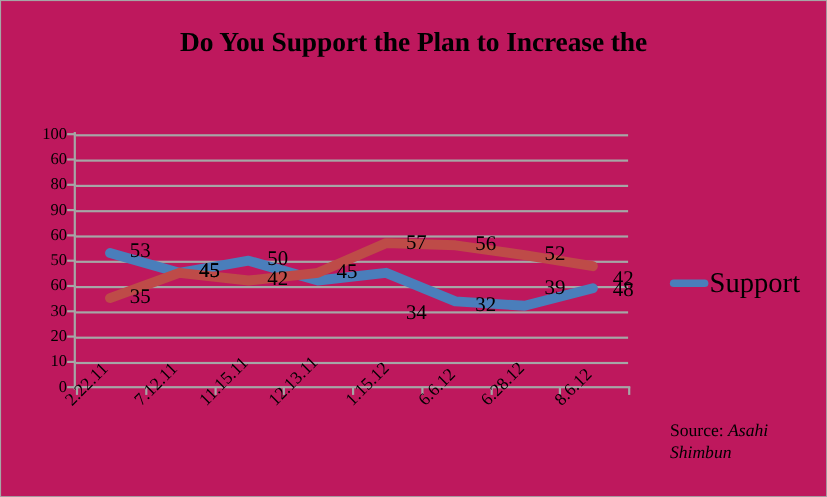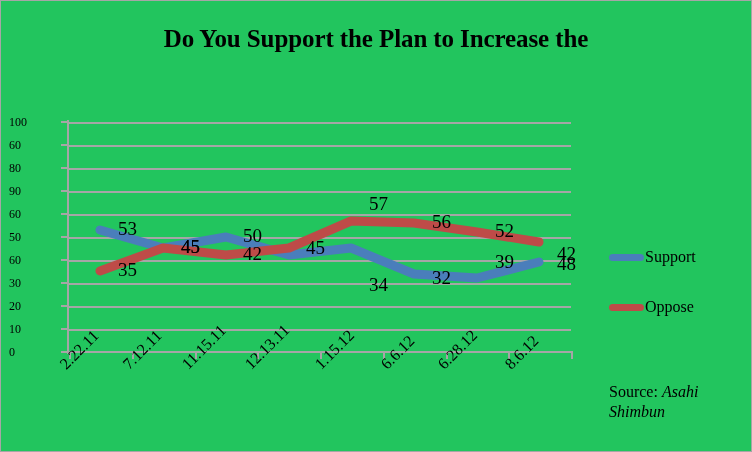--- a/index.html
+++ b/index.html
@@ -4,21 +4,21 @@
 <style>
   html, body {
     margin: 0;
     padding: 0;
     background: #ffffff;
   }
   #chart-root {
     position: relative;
     width: 752px;
     height: 452px;
-    background: #22c55e;
+    background: #be185d;
     border: 1px solid #a6a6a6;
     box-sizing: border-box;
     overflow: hidden;
     font-family: "Liberation Serif", "DejaVu Serif", serif;
   }
 
   
   #chart-title {
     position: absolute;
     left: 40px;
@@ -77,22 +77,22 @@
     width: 2px;
     height: 7px;
     background: #a6a6a6;
   }
 
   
   .y-label {
     position: absolute;
     right: 0;
     width: 52px;
-    text-align: left;
-    font-size: 12px;
+    text-align: right;
+    font-size: 15px;
     line-height: 17px;
     color: #000000;
   }
   #y-axis-labels {
     position: absolute;
     left: 4px;
     top: 0;
     width: 56px;
     height: 452px;
   }
@@ -140,21 +140,21 @@
     height: 32px;
     margin-bottom: 18px;
   }
   .legend-swatch {
     width: 35px;
     height: 7px;
     border-radius: 4px;
     flex: none;
   }
   .legend-text {
-    font-size: 16px;
+    font-size: 26px;
     line-height: 20px;
     color: #000000;
     margin-left: 1px;
   }
 
   
   #source-note {
     position: absolute;
     left: 608px;
     top: 381px;
@@ -245,33 +245,29 @@
   <div class="data-label" style="left:242px; top:225px;">50</div>
   <div class="data-label" style="left:305px; top:237px;">45</div>
   <div class="data-label" style="left:368px; top:274px;">34</div>
   <div class="data-label" style="left:431px; top:267px;">32</div>
   <div class="data-label" style="left:494px; top:251px;">39</div>
   <div class="data-label" style="left:556px; top:243px;">42</div>
 
   <div class="data-label" style="left:117px; top:259px;">35</div>
   <div class="data-label" style="left:180px; top:236px;">45</div>
   <div class="data-label" style="left:242px; top:243px;">42</div>
-  <div class="data-label" style="left:368px; top:193px;">57</div>
+  <div class="data-label" style="left:368px; top:210px;">57</div>
   <div class="data-label" style="left:431px; top:211px;">56</div>
   <div class="data-label" style="left:494px; top:220px;">52</div>
   <div class="data-label" style="left:556px; top:230px;margin-top:23px;">48</div>
 
   <div id="legend">
     <div class="legend-row">
       <span class="legend-swatch" style="background:#4A7EBB;"></span>
       <span class="legend-text">Support</span>
     </div>
-    <div class="legend-row">
-      <span class="legend-swatch" style="background:#BE4B48;"></span>
-      <span class="legend-text">Oppose</span>
-    </div>
   </div>
 
   <div id="source-note">
     <span>Source: </span><span class="src-em">Asahi Shimbun</span>
   </div>
 
 </div>
 
 </body></html>

